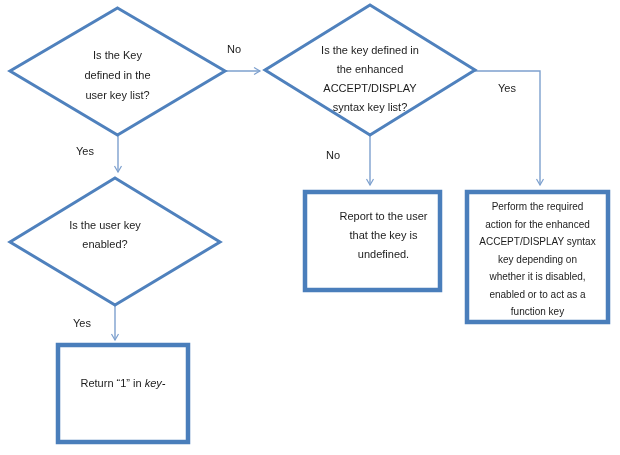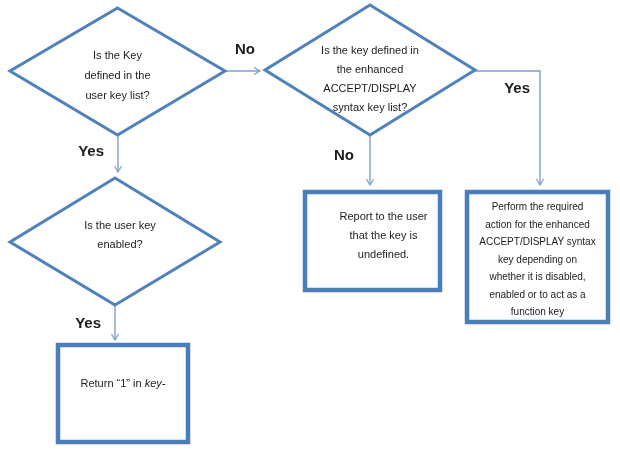--- a/index.html
+++ b/index.html
@@ -20,24 +20,23 @@
     position: absolute;
     text-align: center;
     font-size: 11px;
     line-height: 19px;
     white-space: pre-line;
   }
   .txt.tight { line-height: 17.5px; font-size: 10px; }
   .txt.wide  { line-height: 20px; }
   .lbl {
     position: absolute;
-    font-size: 15px;
+    font-size: 11px;
     line-height: 14px;
-    text-align: right;
-    font-weight: bold;
+    text-align: left;
   }
   .line { text-align: center; }
   .it { font-style: italic; }
 </style>
 </head>
 <body>
 
 <div class="canvas">
 
   <svg class="layer" width="620" height="455" viewBox="0 0 620 455">
@@ -64,21 +63,21 @@
 
   <div class="txt" style="left:290px; top:41px; width:160px;">Is the key defined in
 the enhanced
 ACCEPT/DISPLAY
 syntax key list?</div>
 
   <div class="txt wide" style="left:47px; top:45px; width:141px;">Is the Key
 defined in the
 user key list?</div>
 
-  <div class="txt" style="left:50px; top:216px; width:140px;">Is the user key
+  <div class="txt" style="left:35px; top:216px; width:140px;">Is the user key
 enabled?</div>
 
   <div class="txt" style="left:316px; top:207px; width:135px;">Report to the user
 that the key is
 undefined.</div>
 
   <div class="txt tight" style="left:467px; top:198px; width:141px;">Perform the required
 action for the enhanced
 ACCEPT/DISPLAY syntax
 key depending on

